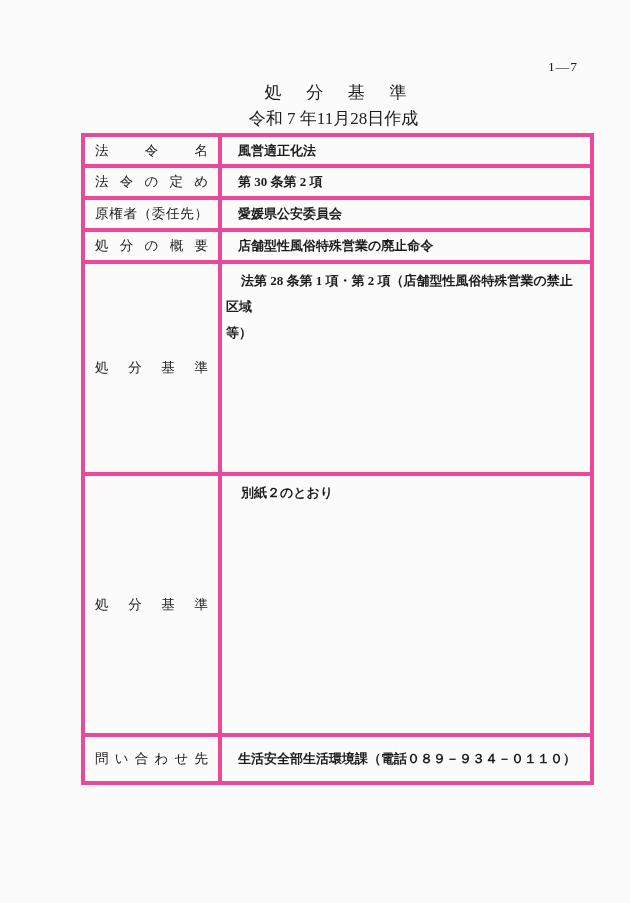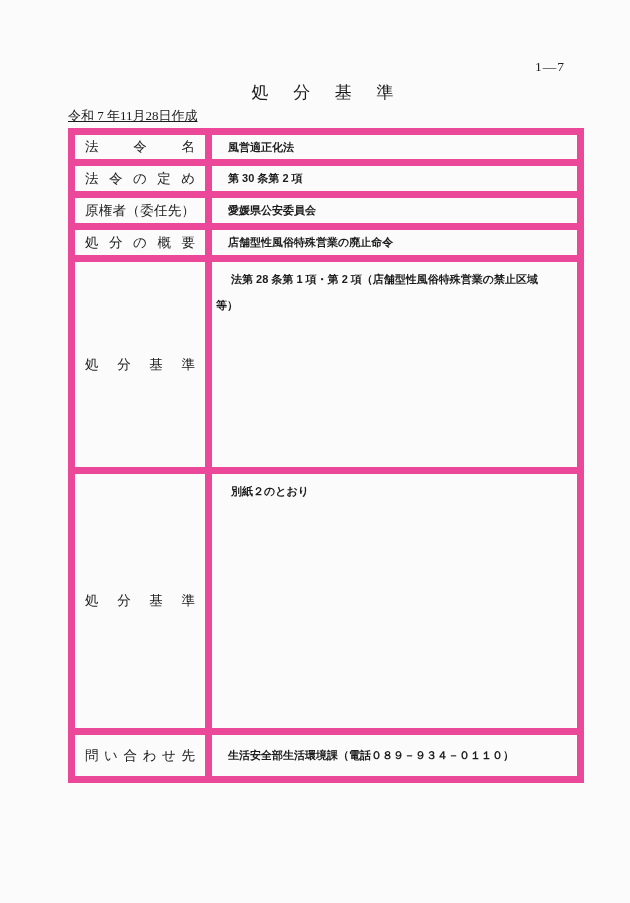--- a/index.html
+++ b/index.html
@@ -8,69 +8,68 @@
   }
   body {
     width: 630px;
     height: 903px;
     background: #fbfbfb;
     color: #1c1c1c;
     font-family: "Liberation Serif", "DejaVu Serif", serif;
     overflow: hidden;
   }
   .content {
-    margin-left: 50px;
+    margin-left: 63px;
     width: 509px;
     padding-left: 18px;
   }
   .page-number {
     margin-top: 59px;
     text-align: right;
     padding-right: 12px;
     font-size: 13.5px;
     letter-spacing: 1px;
   }
   .doc-title {
     margin-top: 6px;
     text-align: center;
     font-size: 17px;
     letter-spacing: 1.45em;
     padding-left: 1.45em; 
     white-space: nowrap;
   }
   .doc-date {
     margin-top: 3px;
-    text-align: left;
+    text-align: center;
     padding-right: 4px;
-    font-size: 13px;
-    text-decoration: underline;
+    font-size: 17px;
   }
   table.criteria {
     border-collapse: collapse;
     table-layout: fixed;
     width: 509px;
     margin-top: 3px;
   }
   table.criteria td {
-    border: 7px solid #ec4899;
+    border: 4px solid #ec4899;
     overflow: hidden;
   }
   td.label {
     font-size: 13.5px;
     padding: 0 10px;
     text-align: justify;
     text-align-last: justify;
     text-justify: inter-character;
     vertical-align: middle;
     font-family: "Liberation Serif", "DejaVu Serif", serif;
   }
   td.value {
-    font-family: Liberation Sans, sans-serif;
+    font-family: Liberation Serif, serif;
     font-weight: bold;
-    font-size: 11px;
+    font-size: 13px;
     padding: 0 8px 0 16px;
     vertical-align: middle;
   }
   td.value.top {
     vertical-align: top;
     padding: 4px 8px 0 4px;
   }
   td.value.top .para {
     text-indent: 15px;
     line-height: 26px;

